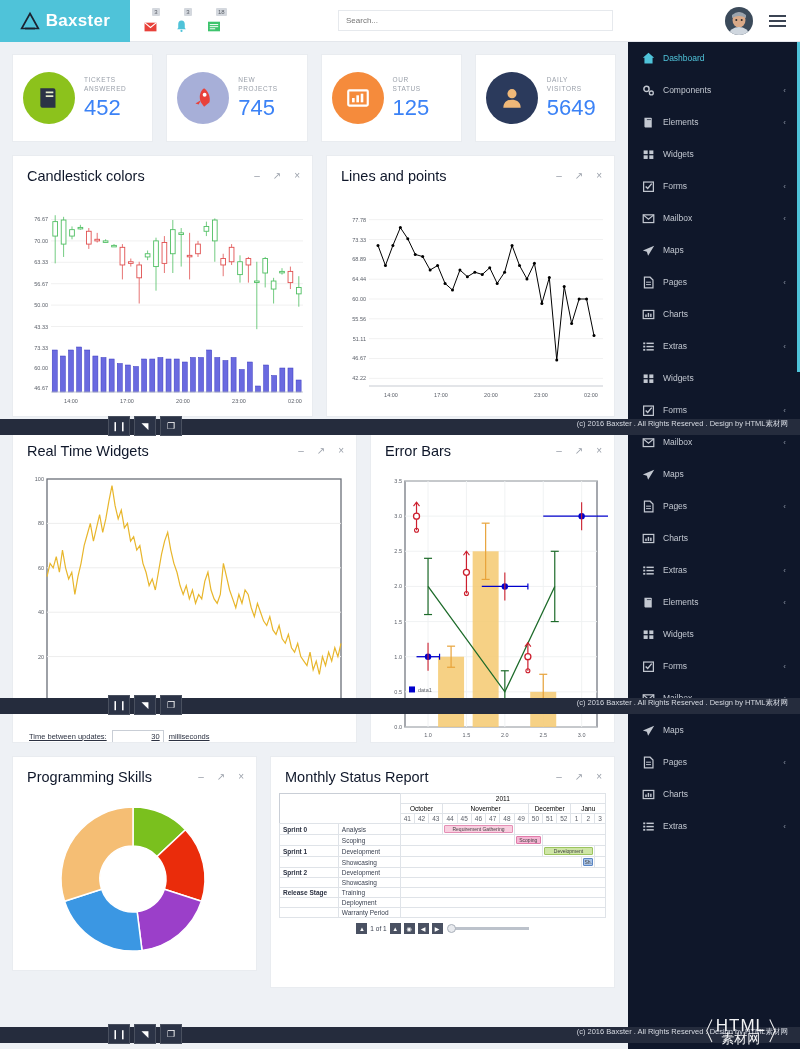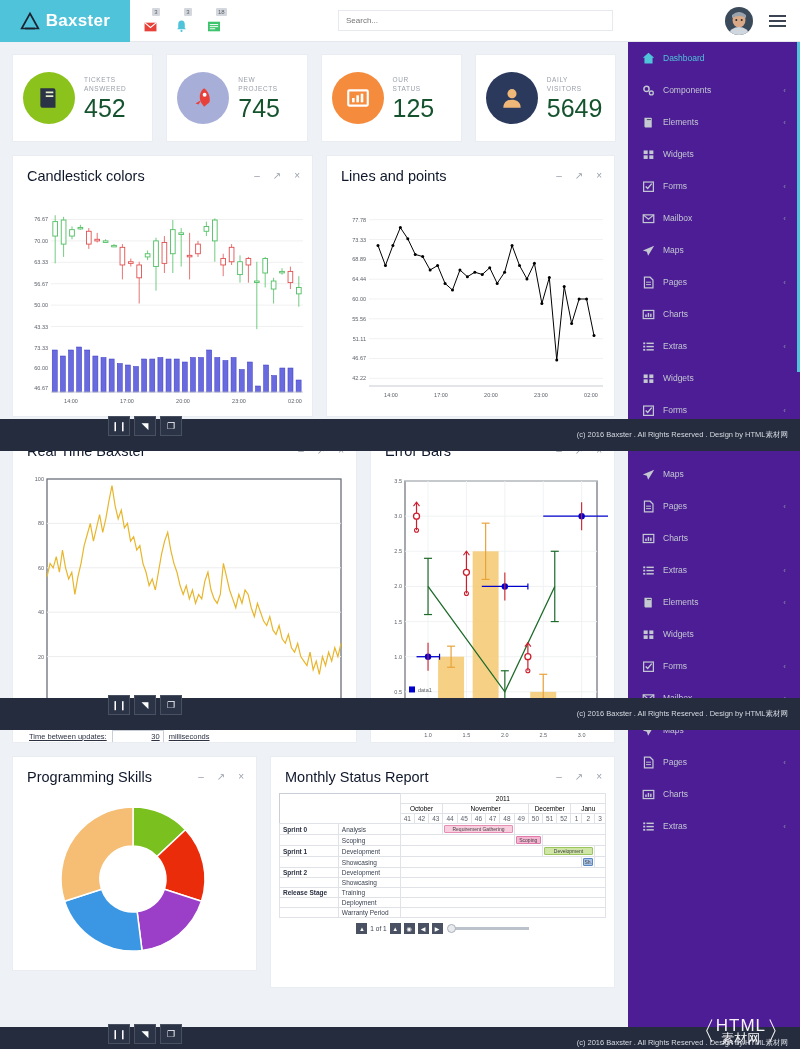--- a/index.html
+++ b/index.html
@@ -44,21 +44,21 @@
     width: 28px; height: 28px; border-radius: 50%; overflow: hidden;
     background: #3b4a5a; position: relative;
   }
   .ava-face { position: absolute; left: 5px; top: 4px; width: 18px; height: 24px; }
   .hamburger { display: flex; flex-direction: column; gap: 3px; cursor: pointer; }
   .hamburger span { display: block; width: 17px; height: 2px; background: #3b4453; }
 
   
   .sidebar {
     position: absolute; top: 42px; right: 0; width: 172px;
-    height: 1007px; background: #4c1d95; overflow: hidden; z-index: 20;
+    height: 1007px; background: #0f172a; overflow: hidden; z-index: 20;
   }
   .nav-item {
     display: flex; align-items: center; height: 32px; padding: 0 14px;
     color: #c3c8d1; font-size: 8.5px; position: relative;
   }
   .nav-item.active { color: #4fc3d9; }
   .nav-ico {
     width: 16px; display: flex; align-items: center; justify-content: flex-start;
   }
   .nav-label { margin-left: 5px; }
@@ -80,21 +80,21 @@
   }
   .stat-circle {
     width: 52px; height: 52px; border-radius: 50%;
     display: flex; align-items: center; justify-content: center; flex: none;
   }
   .stat-text { display: flex; flex-direction: column; }
   .stat-label {
     font-size: 6.5px; color: #9aa0aa; letter-spacing: .6px; line-height: 9px;
     text-transform: uppercase;
   }
-  .stat-value { font-size: 25px; color: #14532d; line-height: 26px; margin-top: 2px; }
+  .stat-value { font-size: 22px; color: #3b82f6; line-height: 26px; margin-top: 2px; }
 
   
   .panel {
     background: #fff; border: 1px solid #e9ecf0; position: relative; overflow: hidden;
   }
   .panel-head {
     display: flex; align-items: center; padding: 12px 12px 6px 14px;
   }
   .panel-title { font-size: 14.5px; color: #0f172a; font-weight: normal; }
   .panel-tools { margin-left: auto; display: flex; gap: 13px; }
@@ -111,22 +111,22 @@
     position: absolute; display: flex; gap: 4px; z-index: 25;
   }
   .media-btn {
     width: 22px; height: 20px; background: #2b3346; border: 1px solid #49505f;
     display: flex; align-items: center; justify-content: center;
     color: #fff; font-size: 9px; cursor: pointer;
   }
 
   
   .footer-bar {
-    position: absolute; left: 0; width: 800px; height: 32px; background: #252c3d;
-    color: #d6dae2; font-size: 7.5px; display: flex; align-items: center;
+    position: absolute; left: 0; width: 800px; height: 16px; background: #252c3d;
+    color: #d6dae2; font-size: 7.5px; display: flex; align-items: flex-start;
     justify-content: flex-end; padding-right: 12px; z-index: 24;
   }
 
   
   .upd-row {
     display: flex; align-items: center; gap: 5px; padding: 6px 0 0 16px;
     font-size: 7.5px; color: #2c3242; text-decoration: underline;
   }
   .upd-input {
     width: 52px; height: 13px; border: 1px solid #c9ced6; text-align: right;
@@ -762,21 +762,21 @@
             <text x="206" y="203" text-anchor="middle" class="axlab">23:00</text>
             <text x="256" y="203" text-anchor="middle" class="axlab">02:00</text>
           </svg>
       </div>
     </div>
   </div>
 
   <div class="row2">
     <div class="panel" style="width:345px;height:313px">
       <div class="panel-head">
-        <span class="panel-title">Real Time Baxster</span>
+        <span class="panel-title">Real Time Widgets</span>
         <span class="panel-tools">
           <span class="ptool">–</span>
           <span class="ptool">↗</span>
           <span class="ptool">×</span>
         </span>
       </div>
       <div class="chart-box">
         <svg id="svg-rt" width="329" height="243" viewBox="0 0 329 243">
             <rect x="26" y="10" width="294" height="222" fill="none" stroke="#6a6f78" stroke-width="1.3"></rect>
             <text x="23" y="12" text-anchor="end" class="axlab">100</text>

